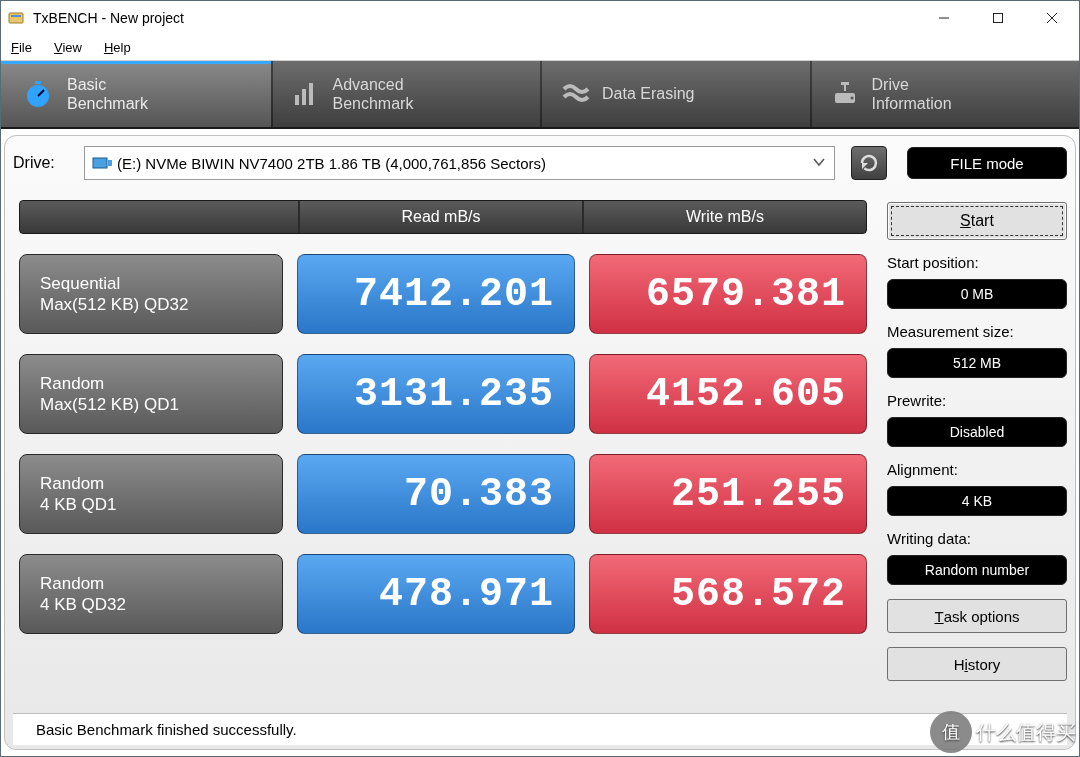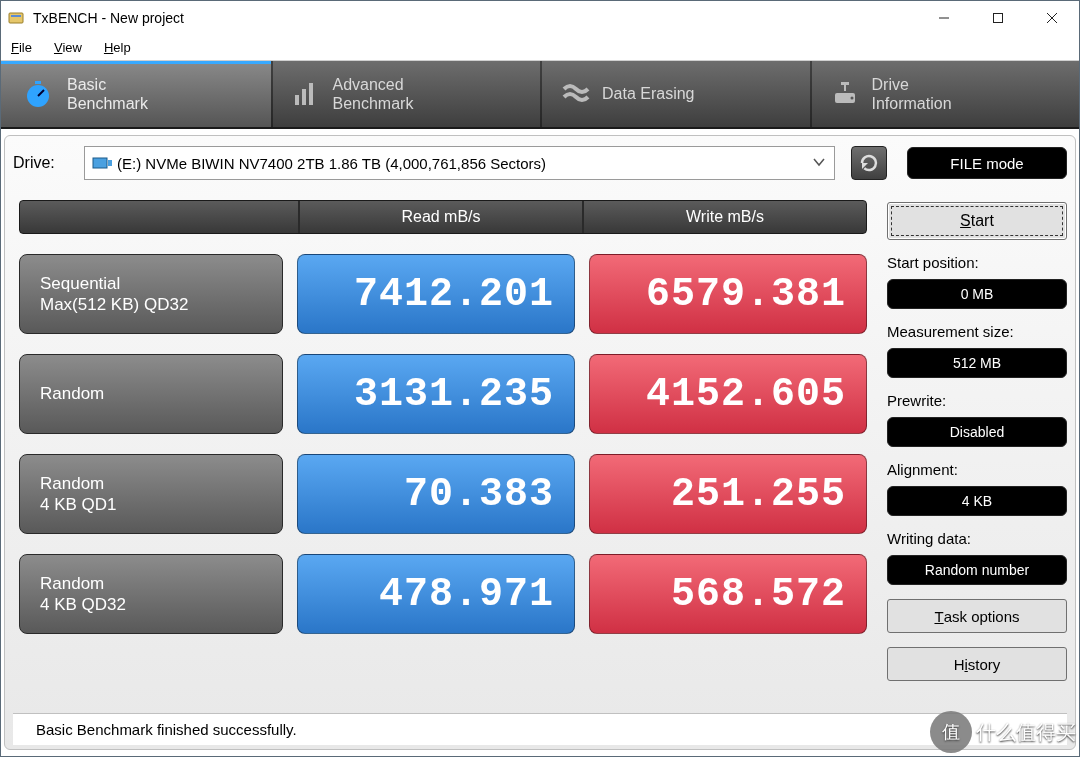--- a/index.html
+++ b/index.html
@@ -21,21 +21,21 @@
   
   .tabstrip { height: 68px; background: linear-gradient(#6d6d6d, #3e3e3e); display: flex; border-bottom: 2px solid #1a1a1a; }
   .tab { flex: 1; display: flex; align-items: center; gap: 12px; color: #d8d8d8; cursor: pointer; padding-left: 20px; position:relative; }
   .tab + .tab::before { content:""; position:absolute; left:0; top:0; bottom:0; width:2px; background: rgba(0,0,0,0.4); }
   .tab.active { background: linear-gradient(#8a8a8a,#555555); color: #eaeaea; }
   .tab.active::after { content:""; position:absolute; left:0; right:0; top:0; height:3px; background:#38a9ff; }
   .tab-label { line-height: 1.2; font-size: 16px; }
   .tab-icon { display:flex; align-items:center; justify-content:center; }
 
   
-  .main { flex: 1; background: linear-gradient(#fbfbfb,#e8e8e8); display: flex; flex-direction: column; border: 1px solid #c0c0c0; margin: 6px 3px; border-radius: 6px; padding: 10px 8px 4px 8px; }
+  .main { flex: 1; background: linear-gradient(#fbfbfb,#e8e8e8); display: flex; flex-direction: column; border: 1px solid #c0c0c0; margin: 6px 3px; border-radius: 12px; padding: 10px 8px 4px 8px; }
   .driverow { display: flex; align-items: center; gap: 16px; margin-bottom: 20px; }
   .drive-label { font-size: 16px; min-width: 55px; }
   .drive-select { flex: 1; height: 34px; border: 1px solid #9a9a9a; background: #fff; display:flex; align-items:center; padding:0 30px 0 6px; font-size: 15px; position:relative; cursor:pointer; }
   .drive-select .chev { position:absolute; right:8px; }
   .drive-icon { width:22px; height:16px; margin-right:4px; display:flex; align-items:center; }
   .refresh-btn { width: 36px; height: 34px; background: linear-gradient(#6f6f6f,#404040); border-radius: 4px; display:flex; align-items:center; justify-content:center; cursor:pointer; border:1px solid #222; }
   .filemode-btn { width: 160px; height: 32px; background:#000; color:#fff; border-radius:6px; font-size:15px; display:flex; align-items:center; justify-content:center; cursor:pointer; border:1px solid #222; margin-left:4px;}
 
   .content { flex:1; display:flex; gap:14px; }
   .benchcol { flex:1; display:flex; flex-direction:column; gap:20px; padding:0 6px; }
@@ -196,20 +196,21 @@
             <span>Sequential</span>
             <span>Max(512 KB) QD32</span>
           </div>
           <div class="valcell read">7412.201</div>
           <div class="valcell write">6579.381</div>
         </div>
 
         <div class="r">
           <div class="taskbtn">
             <span>Random</span>
+            <span>Max(512 KB) QD1</span>
           </div>
           <div class="valcell read">3131.235</div>
           <div class="valcell write">4152.605</div>
         </div>
 
         <div class="r">
           <div class="taskbtn">
             <span>Random</span>
             <span>4 KB QD1</span>
           </div>

